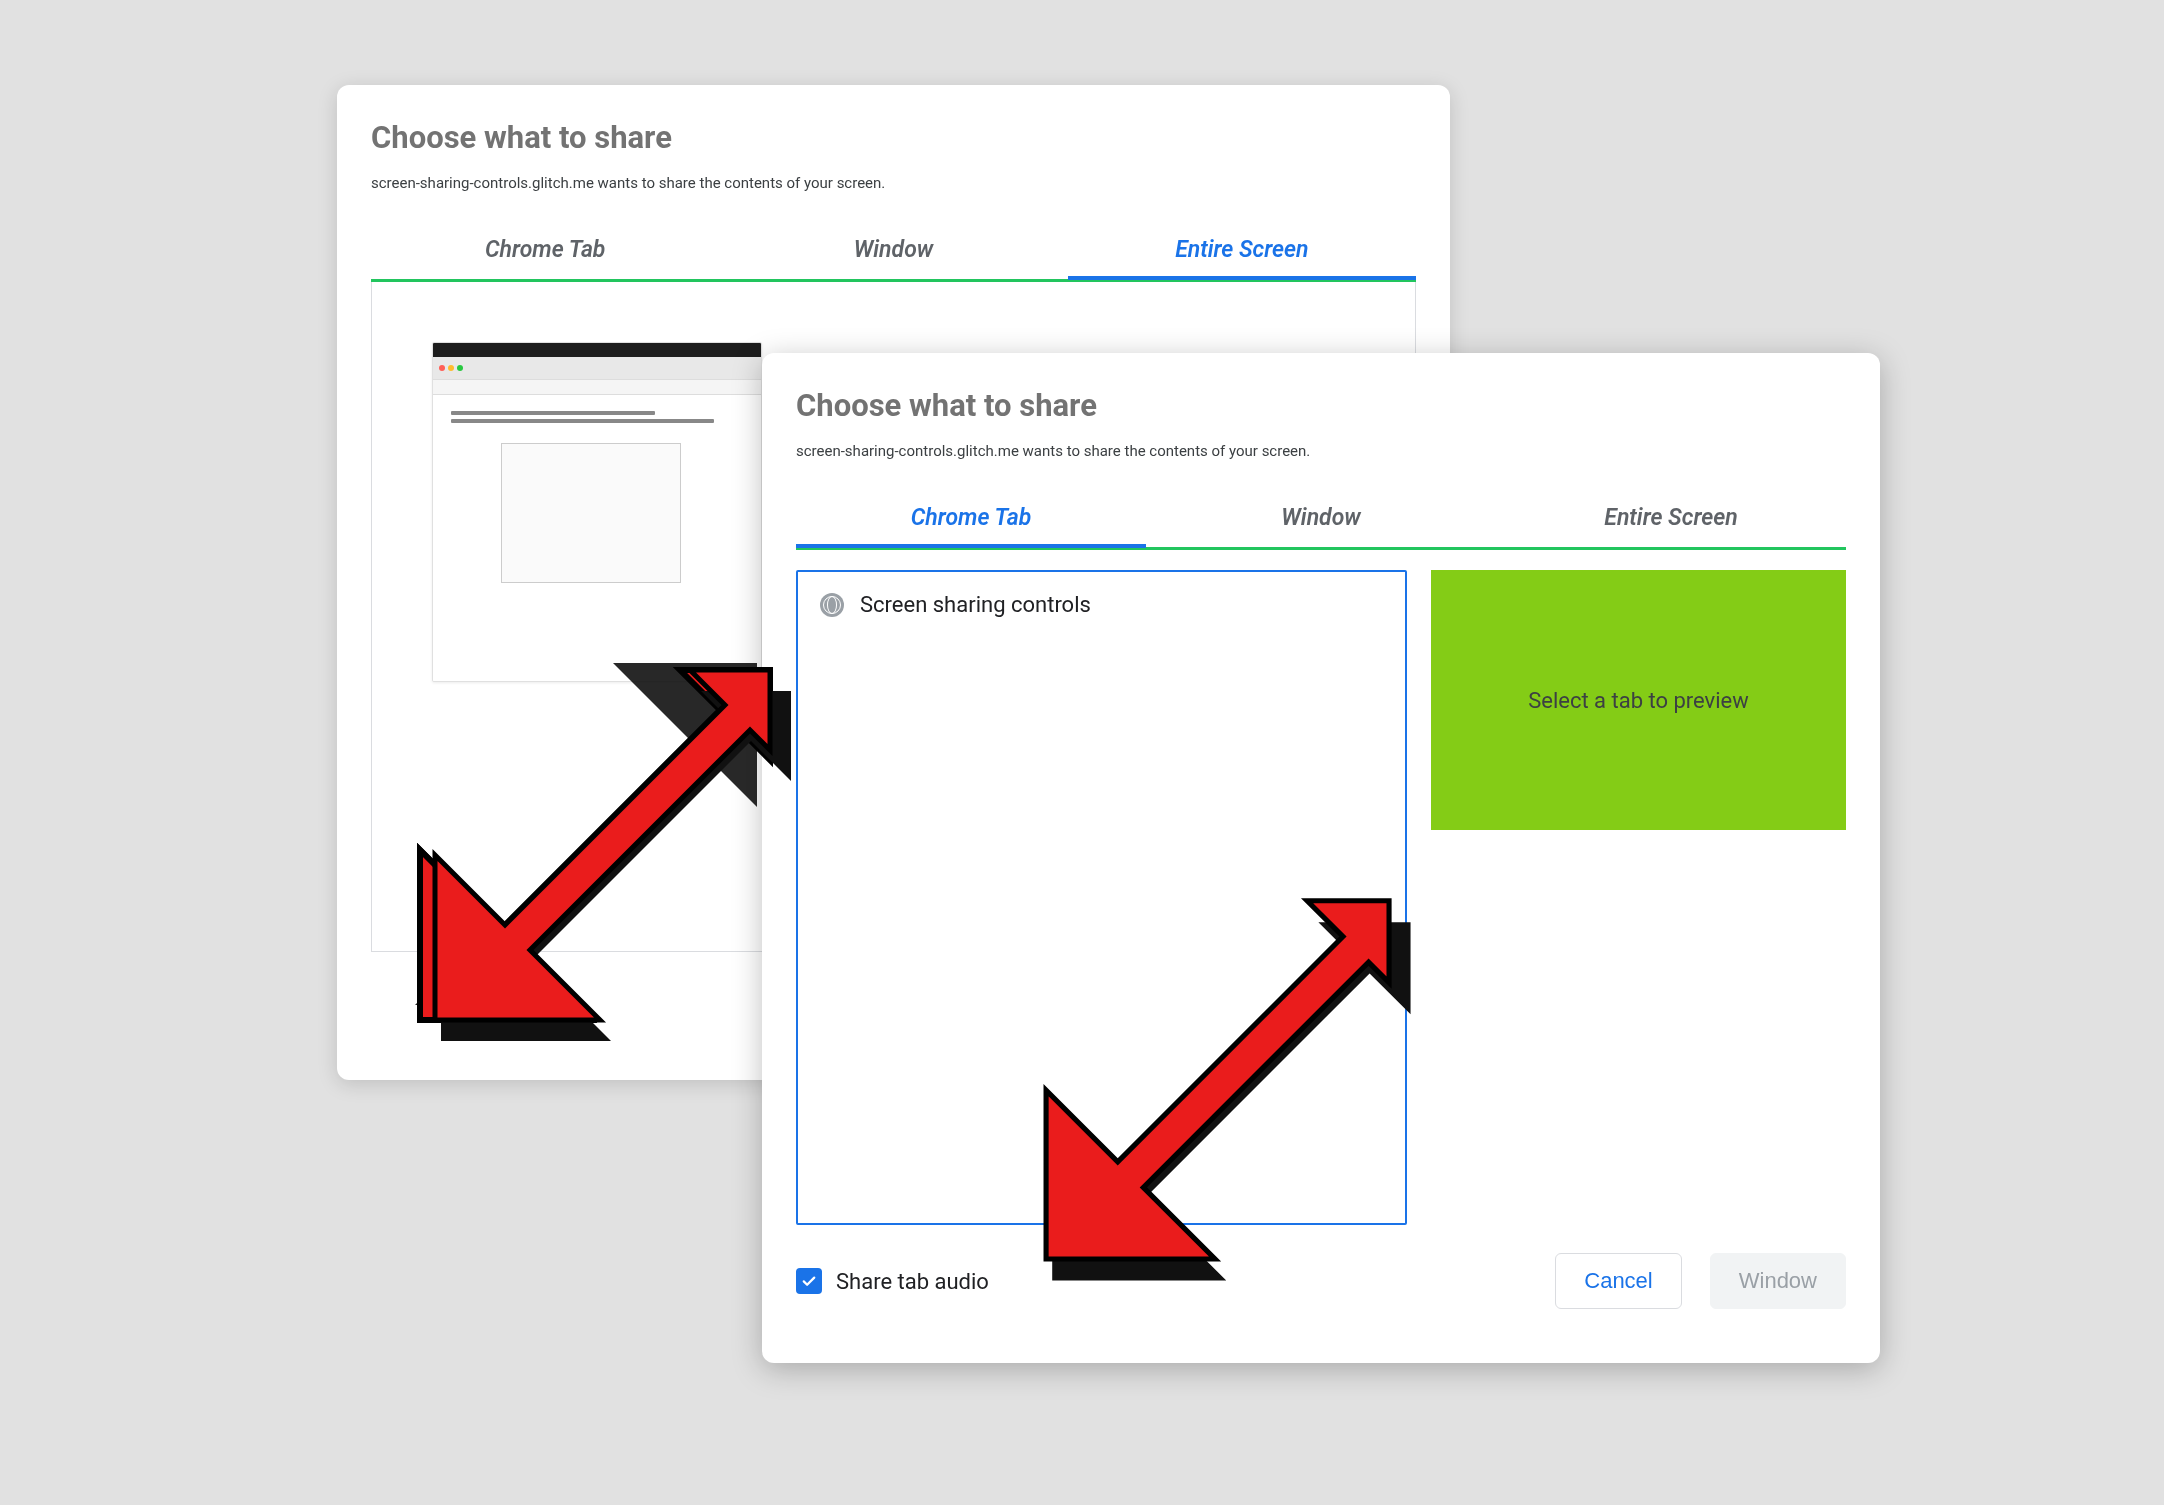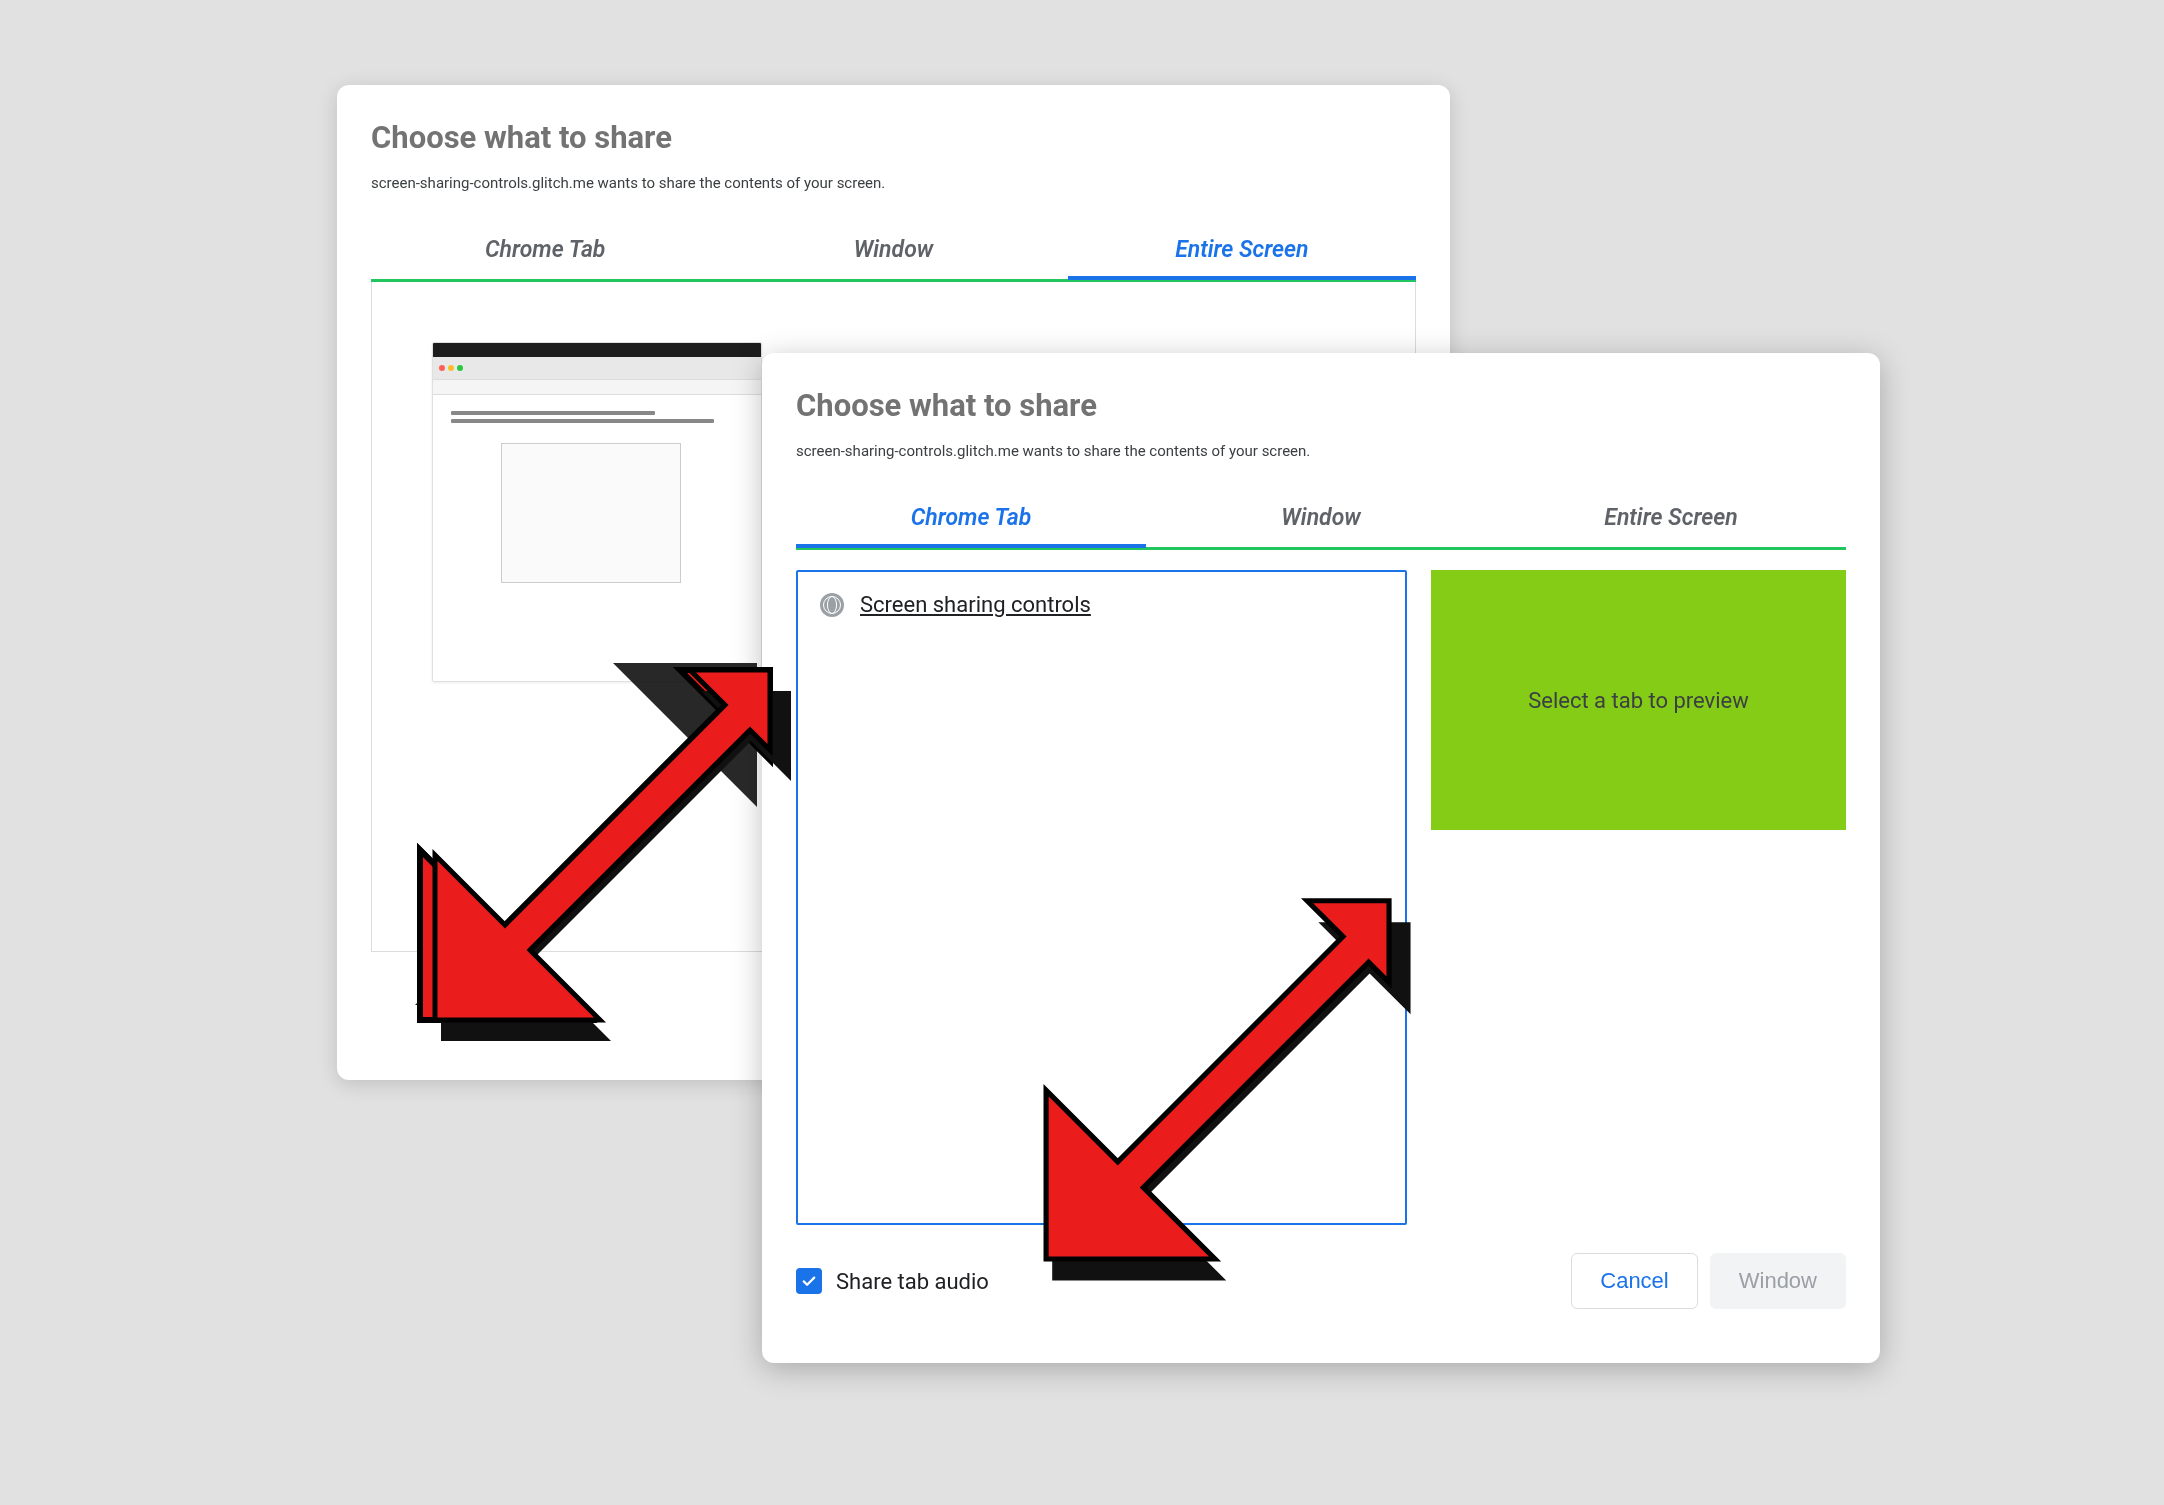--- a/index.html
+++ b/index.html
@@ -144,21 +144,20 @@
     border-radius: 2px;
     padding: 20px 22px;
   }
   .tab-item {
     display: flex;
     align-items: center;
     gap: 16px;
     font-size: 22px;
     color: #202124;
     cursor: pointer;
-    text-decoration: underline;
   }
   .globe-icon {
     width: 24px; height: 24px;
     border-radius: 50%;
     background: #9aa0a6;
     position: relative;
     flex-shrink: 0;
   }
   .globe-icon::before {
     content:"";
@@ -204,21 +203,21 @@
   .checkbox {
     width: 26px; height: 26px;
     background: #1a73e8;
     border-radius: 4px;
     display: flex;
     align-items: center;
     justify-content: center;
   }
   .checkbox svg { width: 18px; height: 18px; }
 
-  .footer-buttons { display: flex; gap: 12px; }
+  .footer-buttons { display: flex; gap: 28px; }
   .btn {
     padding: 14px 28px;
     font-size: 22px;
     font-weight: 500;
     border-radius: 6px;
     border: 1px solid #dadce0;
     background: #fff;
     cursor: pointer;
   }
   .btn-cancel { color: #1a73e8; }

